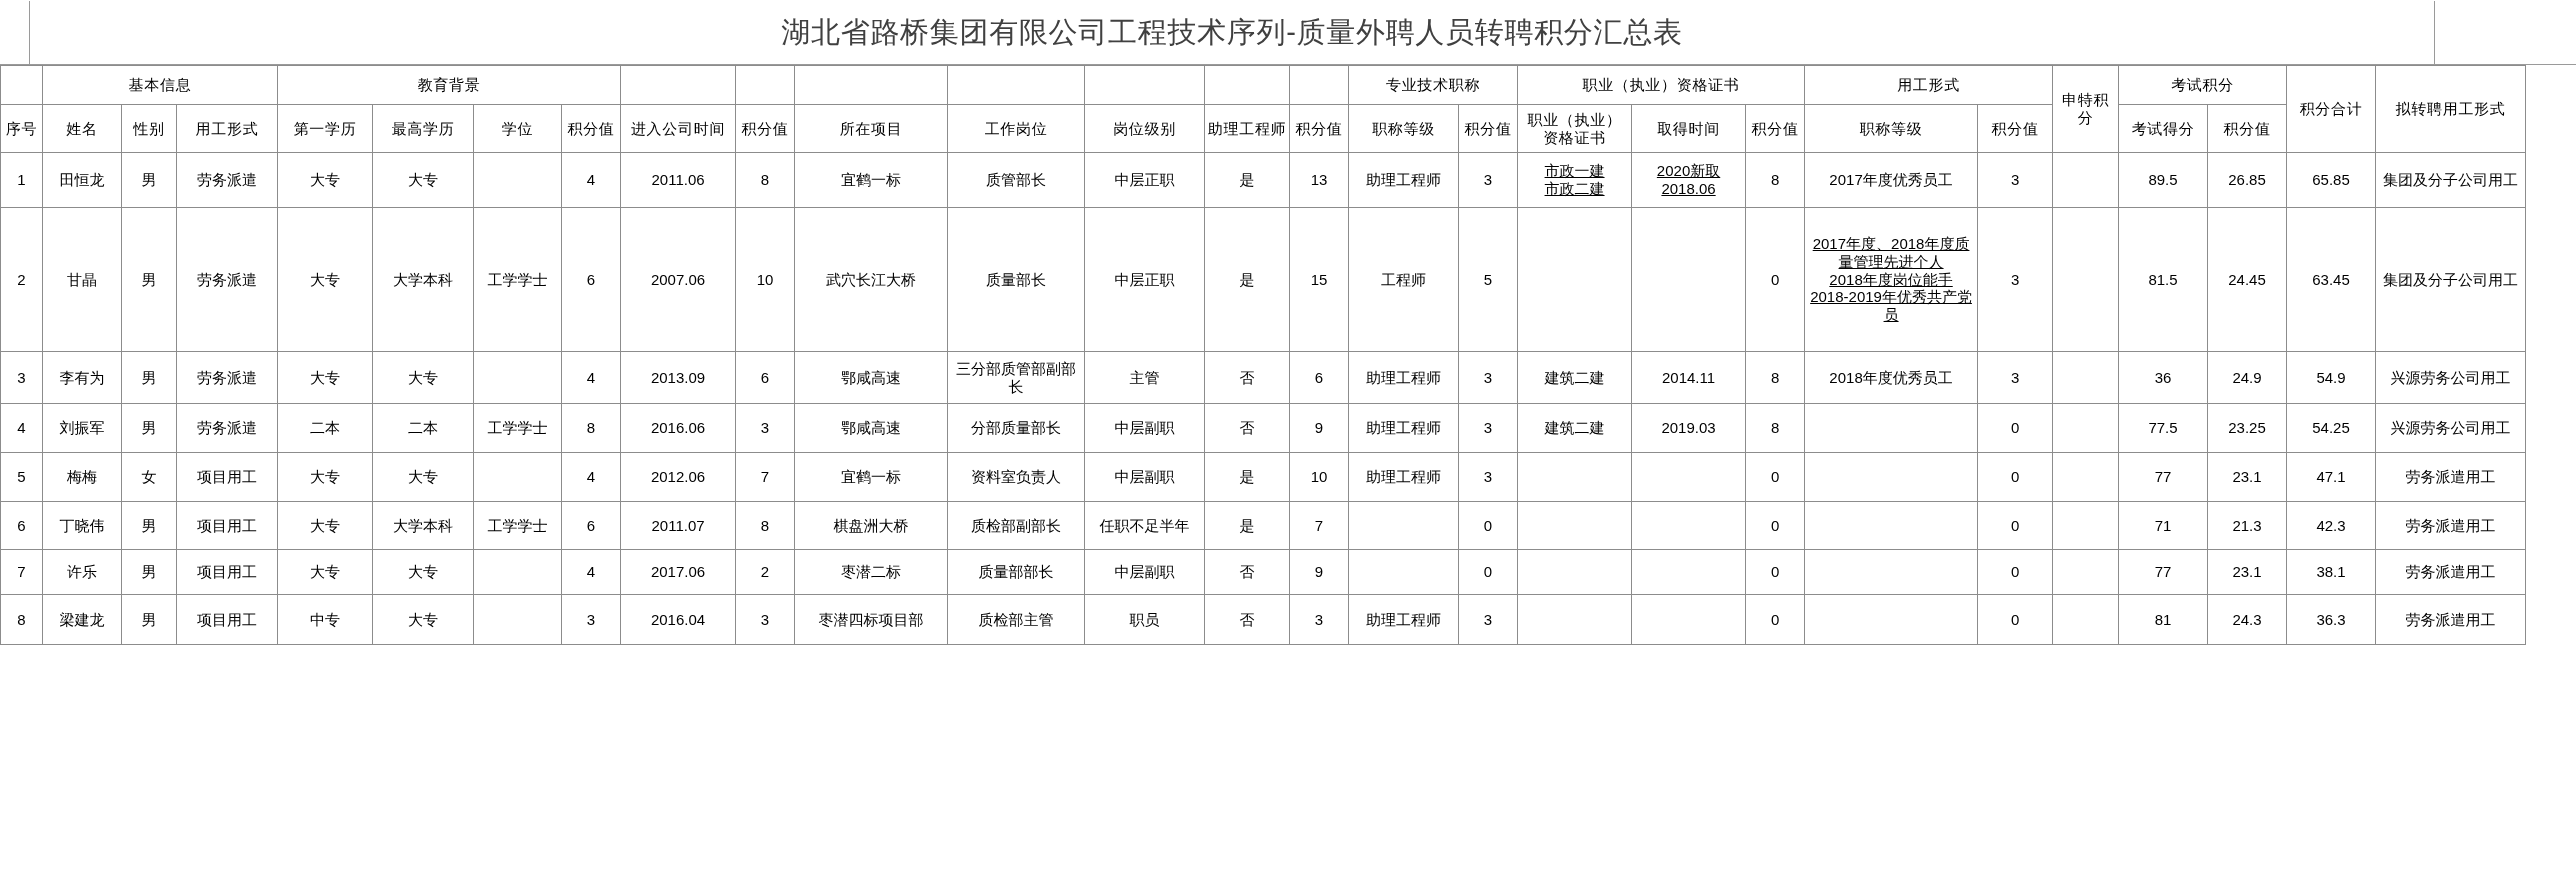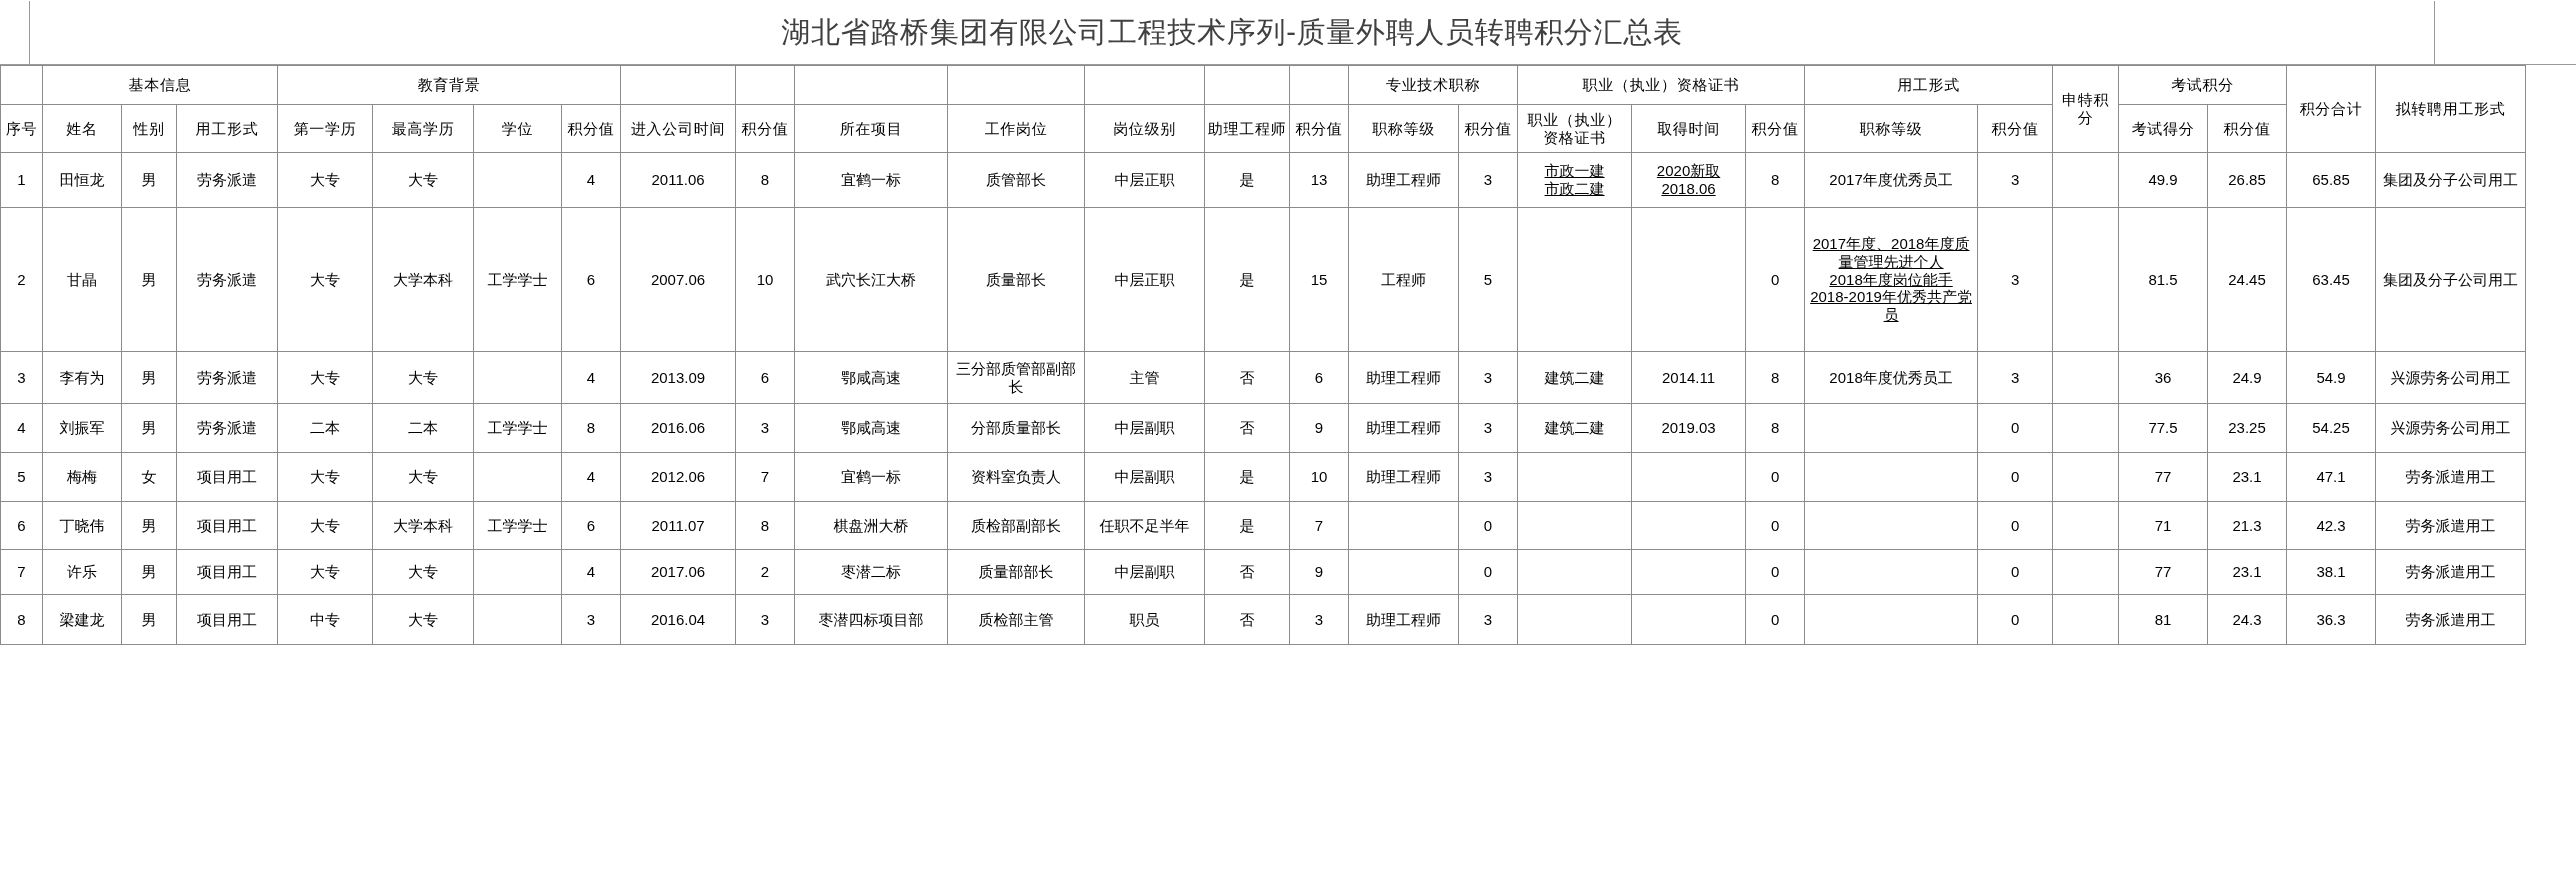--- a/index.html
+++ b/index.html
@@ -181,21 +181,21 @@
           <td>是</td>
           <td>13</td>
           <td>助理工程师</td>
           <td>3</td>
           <td class="multi">市政一建<br>市政二建</td>
           <td class="multi">2020新取<br>2018.06</td>
           <td>8</td>
           <td>2017年度优秀员工</td>
           <td>3</td>
           <td></td>
-          <td>49.9</td>
+          <td>89.5</td>
           <td>26.85</td>
           <td>65.85</td>
           <td>集团及分子公司用工</td>
         </tr>
         <tr style="height: 144px;">
           <td>2</td>
           <td>甘晶</td>
           <td>男</td>
           <td>劳务派遣</td>
           <td>大专</td>

